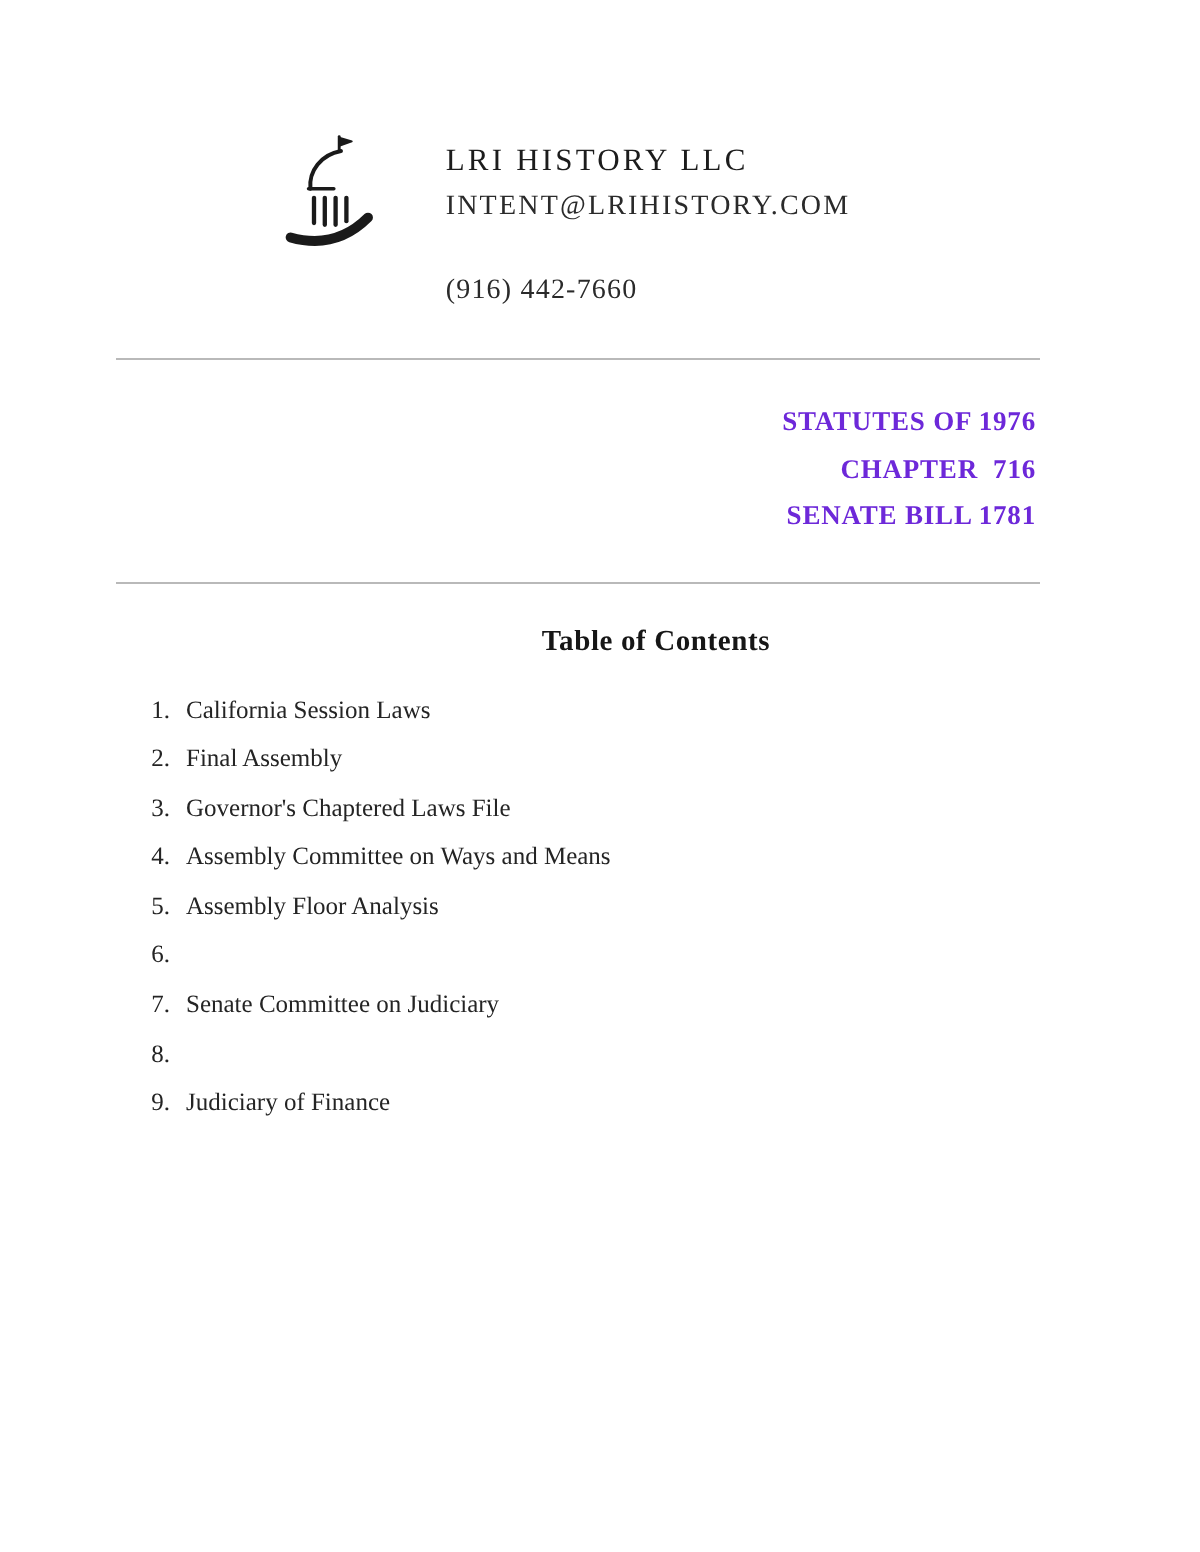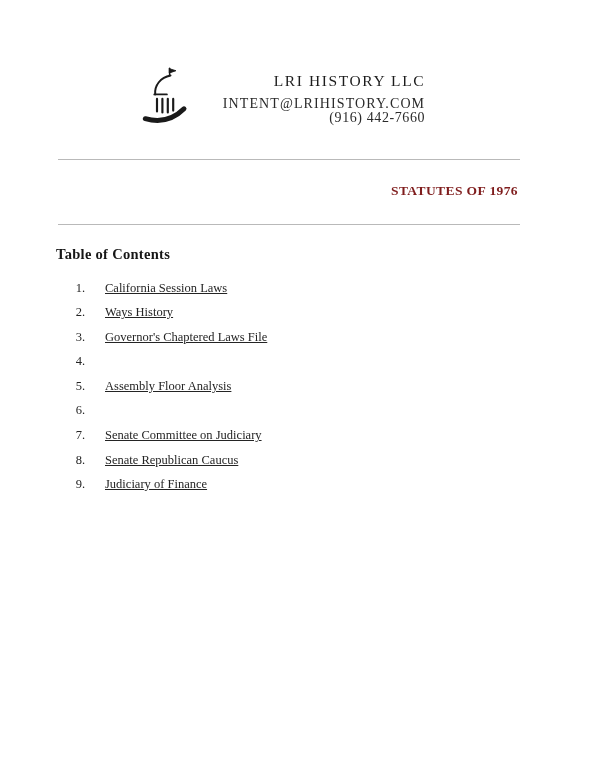--- a/index.html
+++ b/index.html
@@ -30,87 +30,88 @@
   .logo-wrap {
     width: 54px;
     height: 68px;
     flex: 0 0 auto;
   }
   .logo-wrap svg {
     width: 100%;
     height: 100%;
   }
   .header-text {
-    text-align: right;
+    text-align: left;
     padding-top: 8px;
   }
   .company-name {
     font-size: 15.5px;
     letter-spacing: 1.6px;
     color: #1c1c1c;
     margin-bottom: 7px;
   }
   .contact-line {
     font-size: 14px;
     letter-spacing: 1.1px;
     line-height: 13.5px;
     color: #2a2a2a;
   }
   .contact-line.phone {
     letter-spacing: 0.6px;
+    margin-top: 28px;
   }
 
   
   .rule {
     border: none;
     border-top: 1px solid #b9b9b9;
     margin: 0 80px 0 58px;
     height: 0;
   }
   .rule.first { margin-top: 27px; }
   .rule.second { margin-top: 21px; }
 
   
   .case-block {
     text-align: right;
     margin: 19px 82px 0 0;
     font-weight: bold;
     font-size: 13.5px;
     letter-spacing: 0.4px;
     line-height: 23.5px;
-    color: #7f1d1d;
+    color: #6d28d9;
   }
   .case-line { white-space: pre; }
 
   
   .toc-heading {
     margin: 21px 0 0 56px;
     font-weight: bold;
     font-size: 14.5px;
     letter-spacing: 0.3px;
     color: #161616;
+    text-align: center;
   }
   .toc-list {
     margin: 13px 0 0 70px;
   }
   .toc-item {
     display: flex;
     align-items: baseline;
     font-size: 12.5px;
     line-height: 24.6px;
     color: #242424;
   }
   .toc-num {
     width: 15px;
     text-align: right;
     flex: 0 0 auto;
   }
   .toc-label {
-    margin-left: 20px;
-    text-decoration: underline;
+    margin-left: 8px;
   }
 </style>
 </head>
 <body>
 
 <div class="page">
 
   <div class="header-row">
     <div class="logo-wrap">
       <svg viewBox="0 0 60 72" fill="none" stroke="#1a1a1a" stroke-linecap="round" stroke-linejoin="round">
@@ -133,56 +134,58 @@
       <div class="company-name">LRI HISTORY LLC</div>
       <div class="contact-line">INTENT@LRIHISTORY.COM</div>
       <div class="contact-line phone">(916) 442-7660</div>
     </div>
   </div>
 
   <hr class="rule first">
 
   <div class="case-block">
     <div class="case-line">STATUTES OF 1976</div>
+    <div class="case-line">CHAPTER  716</div>
+    <div class="case-line">SENATE BILL 1781</div>
   </div>
 
   <hr class="rule second">
 
   <div class="toc-heading">Table of Contents</div>
 
   <div class="toc-list">
     <div class="toc-item">
       <span class="toc-num">1.</span>
       <span class="toc-label">California Session Laws</span>
     </div>
     <div class="toc-item">
       <span class="toc-num">2.</span>
-      <span class="toc-label">Ways History</span>
+      <span class="toc-label">Final Assembly</span>
     </div>
     <div class="toc-item">
       <span class="toc-num">3.</span>
       <span class="toc-label">Governor's Chaptered Laws File</span>
     </div>
     <div class="toc-item">
       <span class="toc-num">4.</span>
+      <span class="toc-label">Assembly Committee on Ways and Means</span>
     </div>
     <div class="toc-item">
       <span class="toc-num">5.</span>
       <span class="toc-label">Assembly Floor Analysis</span>
     </div>
     <div class="toc-item">
       <span class="toc-num">6.</span>
     </div>
     <div class="toc-item">
       <span class="toc-num">7.</span>
       <span class="toc-label">Senate Committee on Judiciary</span>
     </div>
     <div class="toc-item">
       <span class="toc-num">8.</span>
-      <span class="toc-label">Senate Republican Caucus</span>
     </div>
     <div class="toc-item">
       <span class="toc-num">9.</span>
       <span class="toc-label">Judiciary of Finance</span>
     </div>
   </div>
 
 </div>
 
 </body></html>

